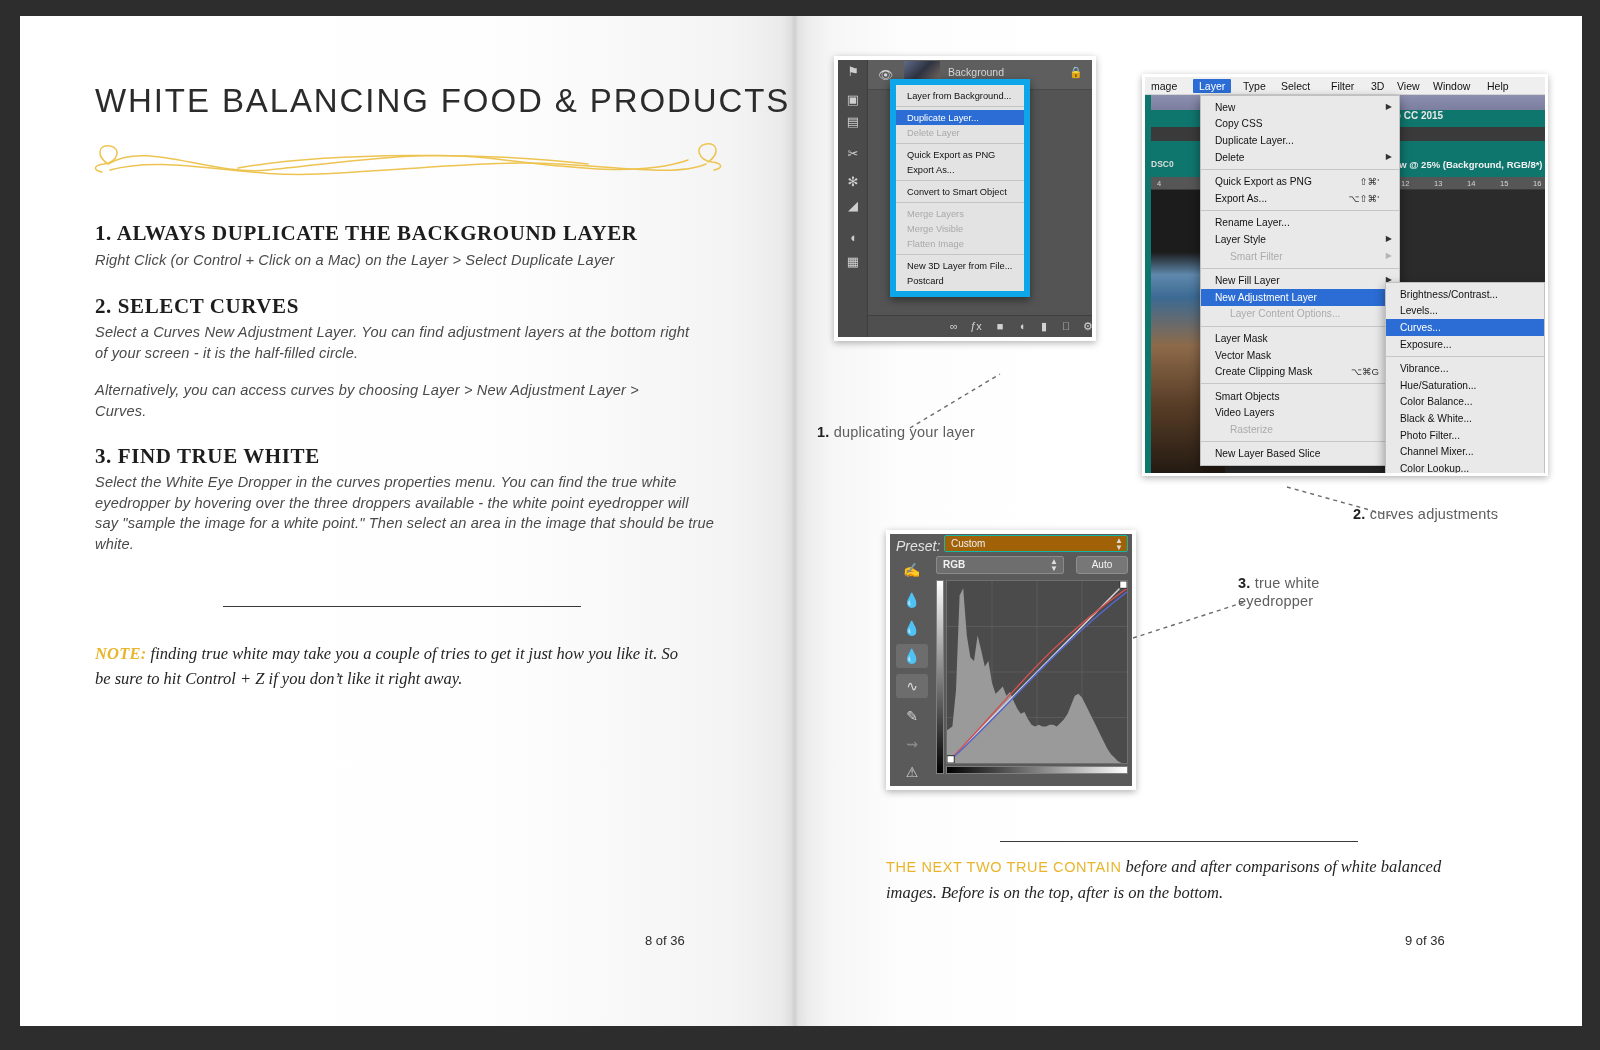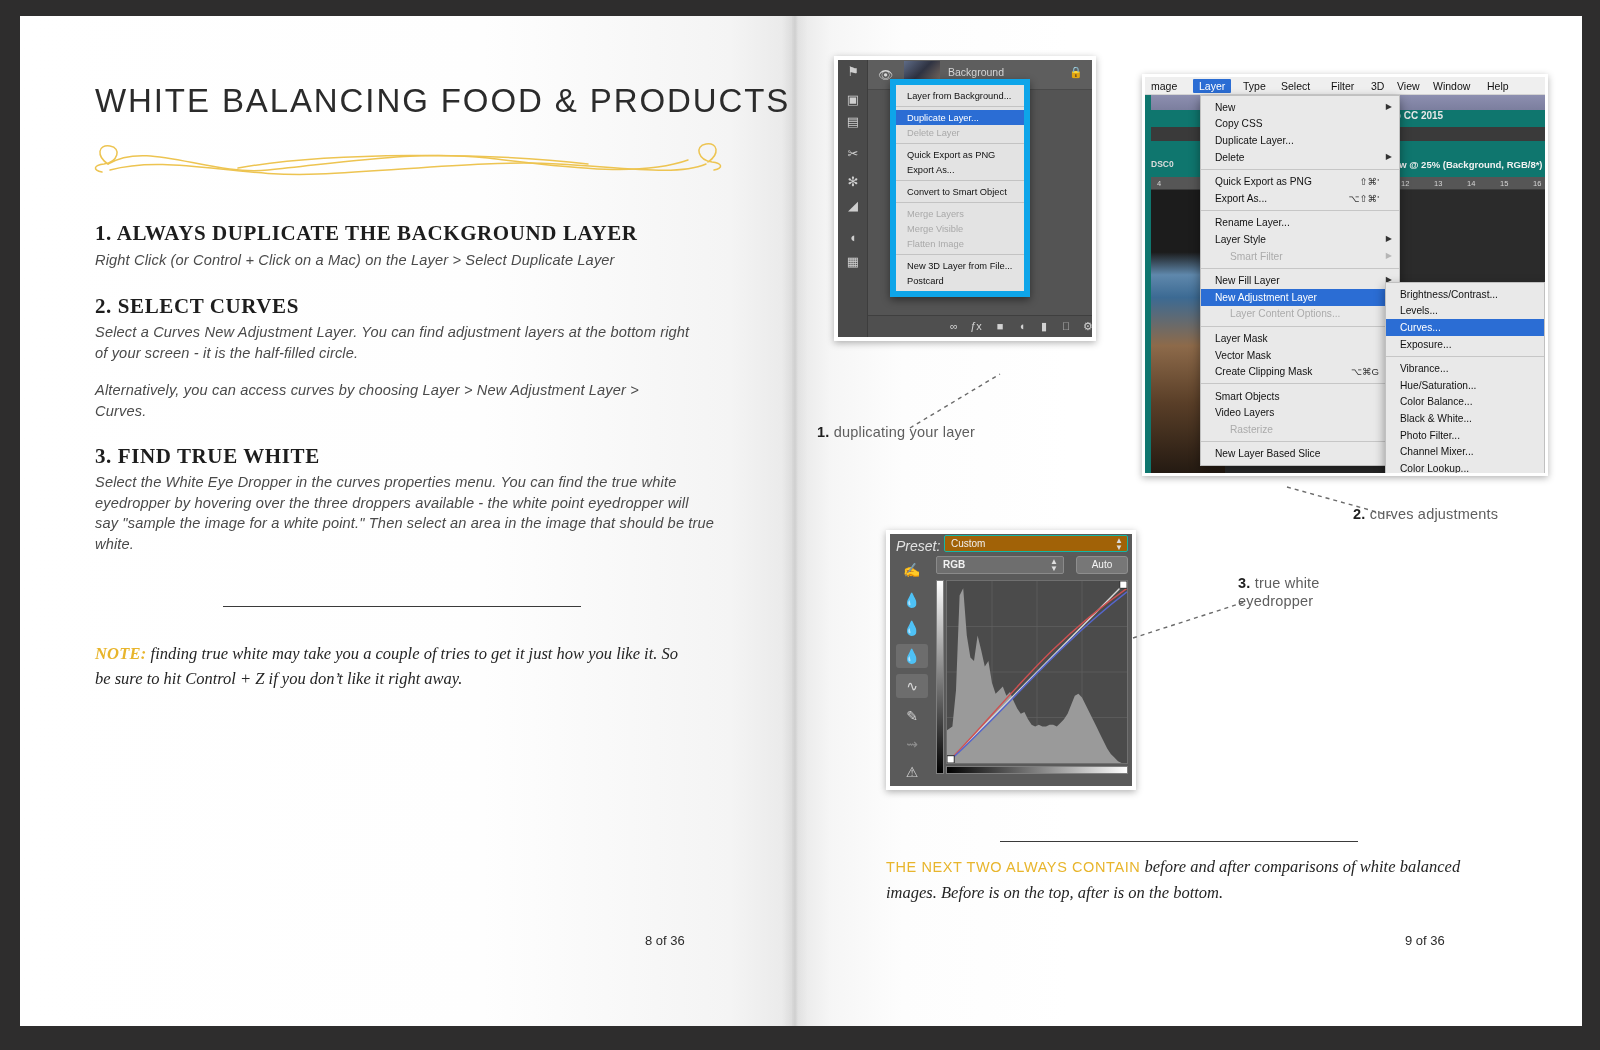--- a/index.html
+++ b/index.html
@@ -470,17 +470,17 @@
       <line x1="8" y1="42" x2="120" y2="6" stroke="#6a6a6a" stroke-width="1.4" stroke-dasharray="4 4"></line>
     </svg>
     <div class="anno" style="left:1218px; top:558px;">
       <div><b>3.</b><span> true white</span></div>
       <div>eyedropper</div>
     </div>
 
     <div class="rule-right"></div>
 
     <div class="closing">
-      <span class="caps">THE NEXT TWO ALWAYS CONTAIN</span><span> before and after comparisons of white balanced images. Before is on the top, after is on the bottom.</span>
+      <span class="caps">THE NEXT TWO TRUE CONTAIN</span><span> before and after comparisons of white balanced images. Before is on the top, after is on the bottom.</span>
     </div>
 
   </div>
 </div>
 
 </body></html>

